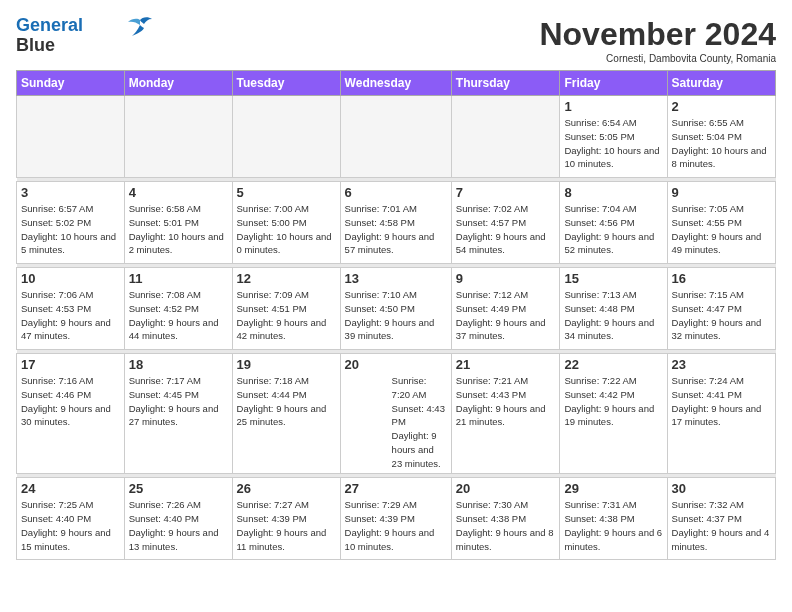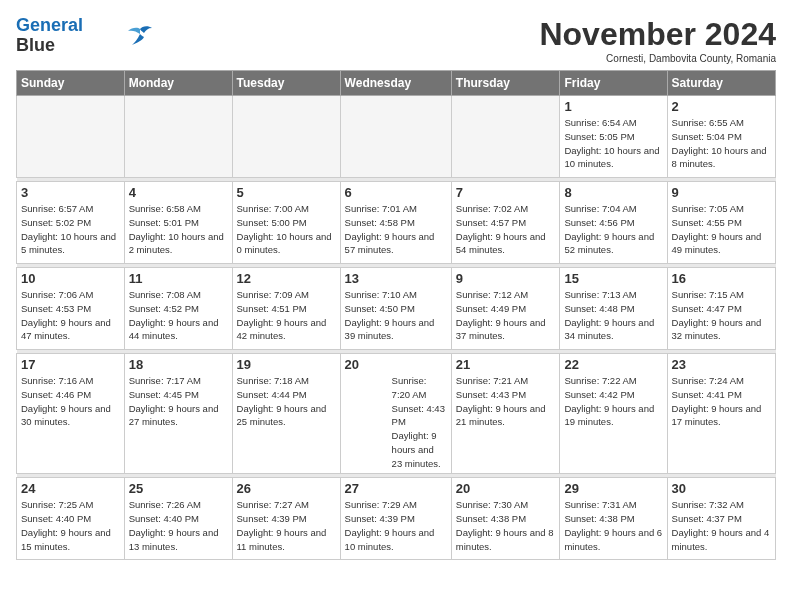--- a/index.html
+++ b/index.html
@@ -11,21 +11,21 @@
       padding: 16px;
     }
     .header-logo {
       display: flex;
       align-items: flex-start;
       justify-content: space-between;
       margin-bottom: 4px;
     }
     .logo-container {
       display: flex;
-      align-items: center;
+      align-items: flex-start;
       gap: 41px;
     }
     .logo-text {
       font-size: 18px;
       font-weight: bold;
       color: #333;
       line-height: 1.1;
     }
     .logo-text span {
       color: #1a6eb5;
@@ -46,21 +46,21 @@
     .location-title {
       font-size: 10px;
       color: #333;
     }
     .calendar {
       width: 100%;
       border-collapse: collapse;
       margin-top: 6px;
     }
     .calendar th {
-      background: #737373;
+      background: #8b5cf6;
       color: #fff;
       font-size: 12px;
       font-weight: bold;
       padding: 5px 4px;
       text-align: left;
       border: 1px solid #aaa;
     }
     .calendar td {
       vertical-align: top;
       border: 1px solid #ccc;

